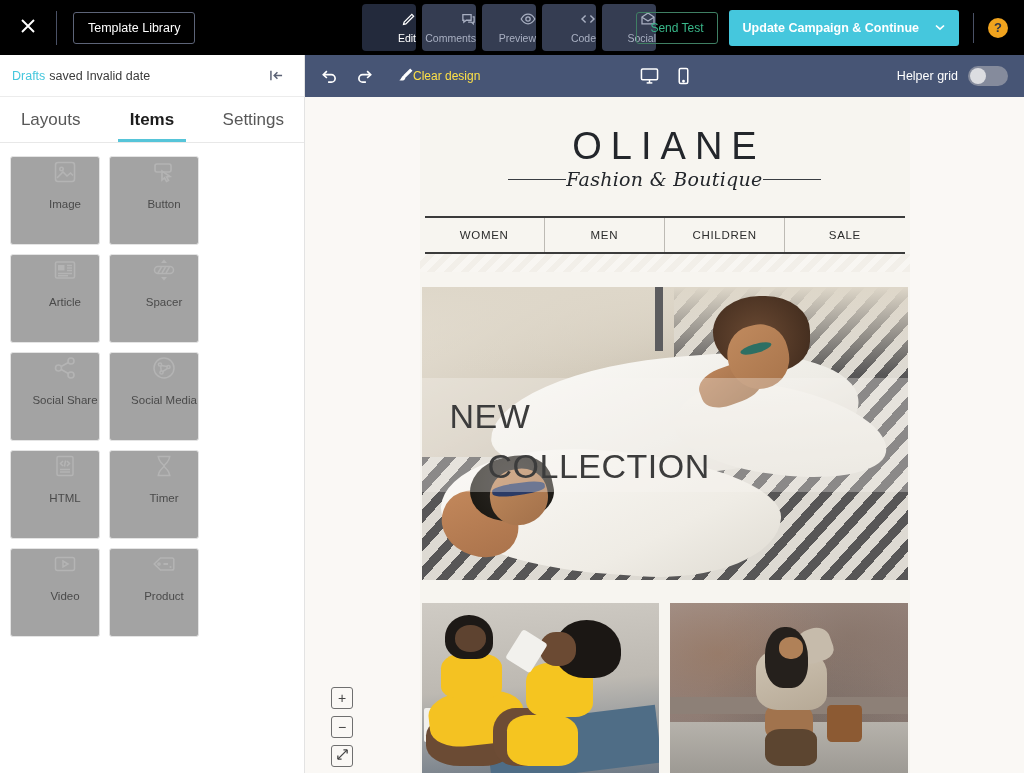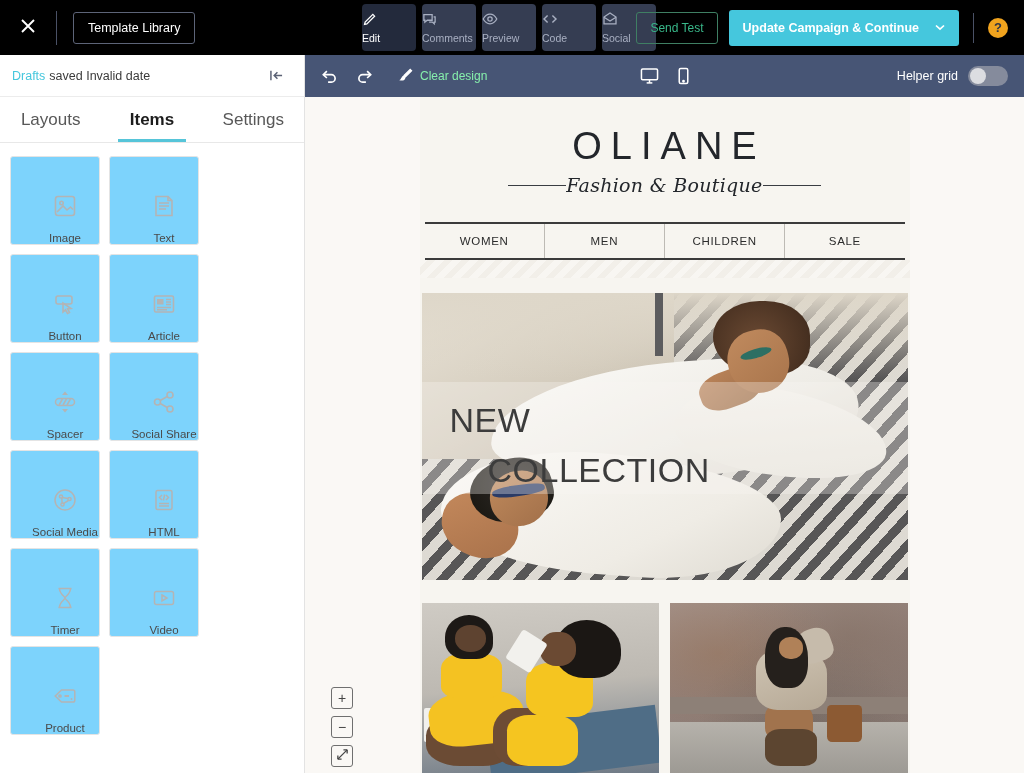--- a/index.html
+++ b/index.html
@@ -39,21 +39,21 @@
     font-family: "Liberation Sans", sans-serif;
   }
   .mode-tabs {
     position: absolute; left: 362px; top: 4px;
     display: flex; gap: 6px;
   }
   .mode-tab {
     width: 54px; height: 47px;
     border-radius: 4px;
     display: flex; flex-direction: column;
-    align-items: flex-start; justify-content: center;
+    align-items: flex-end; justify-content: center;
     gap: 3px;
     color: #a9b0c2;
     font-size: 10.5px;
     cursor: pointer;
     background: #353d52;
   }
   .mode-tab.active { background: #232a3c; color: #ffffff; }
   .mode-tab.active svg { stroke: #ffffff; fill: none; }
   .mode-tab svg { stroke: #a9b0c2; fill: none; }
   .hdr-right {
@@ -133,45 +133,45 @@
     display: flex; flex-wrap: wrap;
     gap: 9px;
     align-content: flex-start;
     overflow: hidden;
   }
   .item-card {
     width: 90px; height: 89px;
     border: 1px solid #e4e4e4;
     border-radius: 3px;
     display: flex; flex-direction: column;
-    align-items: center; justify-content: flex-end;
+    align-items: center; justify-content: flex-start;
     gap: 11px;
     cursor: pointer;
-    background: #7dd3fc;
+    background: #a3a3a3;
     padding-left: 20px;
   }
   .item-card .ico { width: 30px; height: 30px; display: flex; align-items: center; justify-content: center; }
   .item-card .ico svg { stroke: #b4b4b4; fill: none; }
   .item-card .lbl { font-size: 11.5px; color: #4a4a4a; }
 
   
   .right-area { flex: 1; display: flex; flex-direction: column; min-width: 0; }
   .sub-toolbar {
     height: 42px; flex: 0 0 42px;
     background: #475575;
     display: flex; align-items: center;
     padding: 0 16px;
     position: relative;
   }
   .tb-icon { color: #ffffff; cursor: pointer; display: flex; align-items: center; }
   .tb-undo { margin-right: 18px; }
   .tb-redo { margin-right: 26px; }
   .clear-design {
-    display: flex; align-items: center; gap: 7px;
-    color: #86efac; font-size: 12px; cursor: pointer;
+    display: flex; align-items: center; 
+    color: #fde047; font-size: 12px; cursor: pointer;
   }
   .device-toggle {
     position: absolute; left: 0; right: 0;
     display: flex; justify-content: center; gap: 18px;
     pointer-events: none;
   }
   .device-toggle > * { pointer-events: auto; }
   .helper-grid-wrap {
     margin-left: auto; display: flex; align-items: center; gap: 10px;
     position: relative; z-index: 2;
@@ -203,21 +203,21 @@
     display: flex; flex-direction: column; align-items: center;
     background: #f7f5f0;
   }
   .logo-word {
     font-family: "Liberation Sans", sans-serif;
     font-size: 38px; letter-spacing: 9px;
     color: #23262b; font-weight: 400;
     padding-left: 9px;
   }
   .logo-sub-row {
-    display: flex; align-items: center; gap: 0; margin-top: 6px;
+    display: flex; align-items: center; gap: 0; 
   }
   .logo-rule { width: 58px; height: 1px; background: #3a3d42; }
   .logo-script {
     font-family: "DejaVu Serif", serif;
     font-style: italic;
     font-size: 19px; color: #23262b;
     letter-spacing: 0.3px;
   }
 
   
@@ -592,30 +592,20 @@
     <div class="items-grid">
       <div class="item-card">
         <span class="ico">
           <svg width="26" height="26" viewBox="0 0 26 26" stroke-width="1.6">
               <rect x="3.5" y="3.5" width="19" height="19" rx="2.5"></rect>
               <circle cx="9.5" cy="10" r="1.7"></circle>
               <path d="M5 19 L11 13 L15 17 L18.5 14 L21 16.5"></path>
             </svg>
         </span>
         <span class="lbl">Image</span>
-      </div>
-      <div class="item-card">
-        <span class="ico">
-          <svg width="26" height="26" viewBox="0 0 26 26" stroke-width="1.6">
-              <path d="M5 3.5 H17 L21 7.5 V22.5 H5 Z"></path>
-              <path d="M17 3.5 V7.5 H21"></path>
-              <path d="M8 10 H18 M8 13 H18 M8 16 H15"></path>
-            </svg>
-        </span>
-        <span class="lbl">Text</span>
       </div>
       <div class="item-card">
         <span class="ico">
           <svg width="26" height="26" viewBox="0 0 26 26" stroke-width="1.6">
               <rect x="4" y="5" width="16" height="8" rx="2"></rect>
               <path d="M11 12 L11 21 L13.5 18.8 L15.5 22.5 L17.5 21.4 L15.6 17.9 L19 17.5 Z"></path>
             </svg>
         </span>
         <span class="lbl">Button</span>
       </div>

